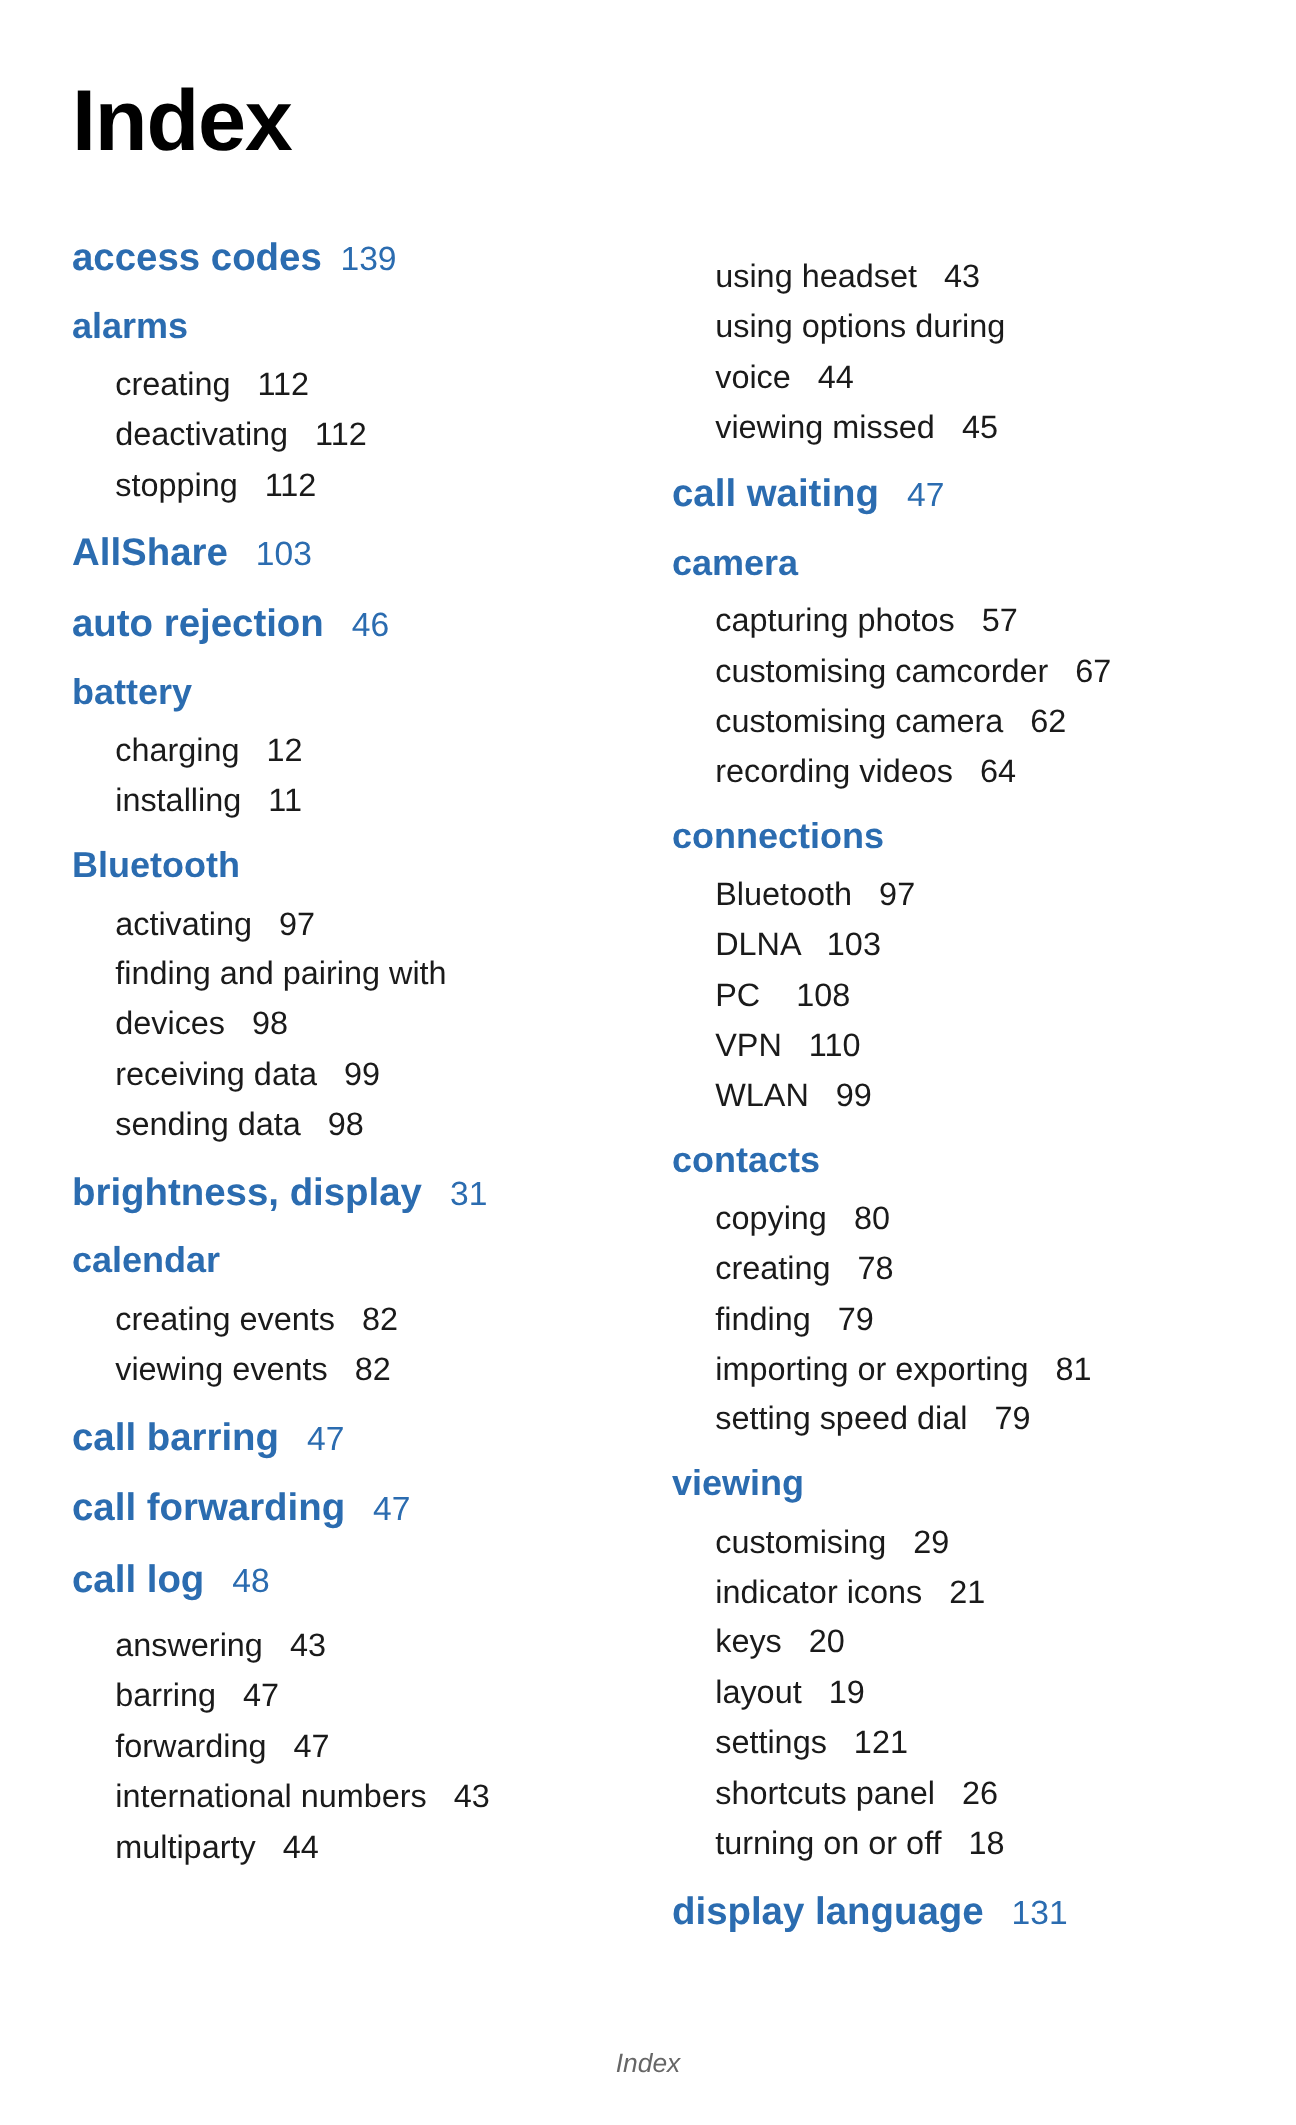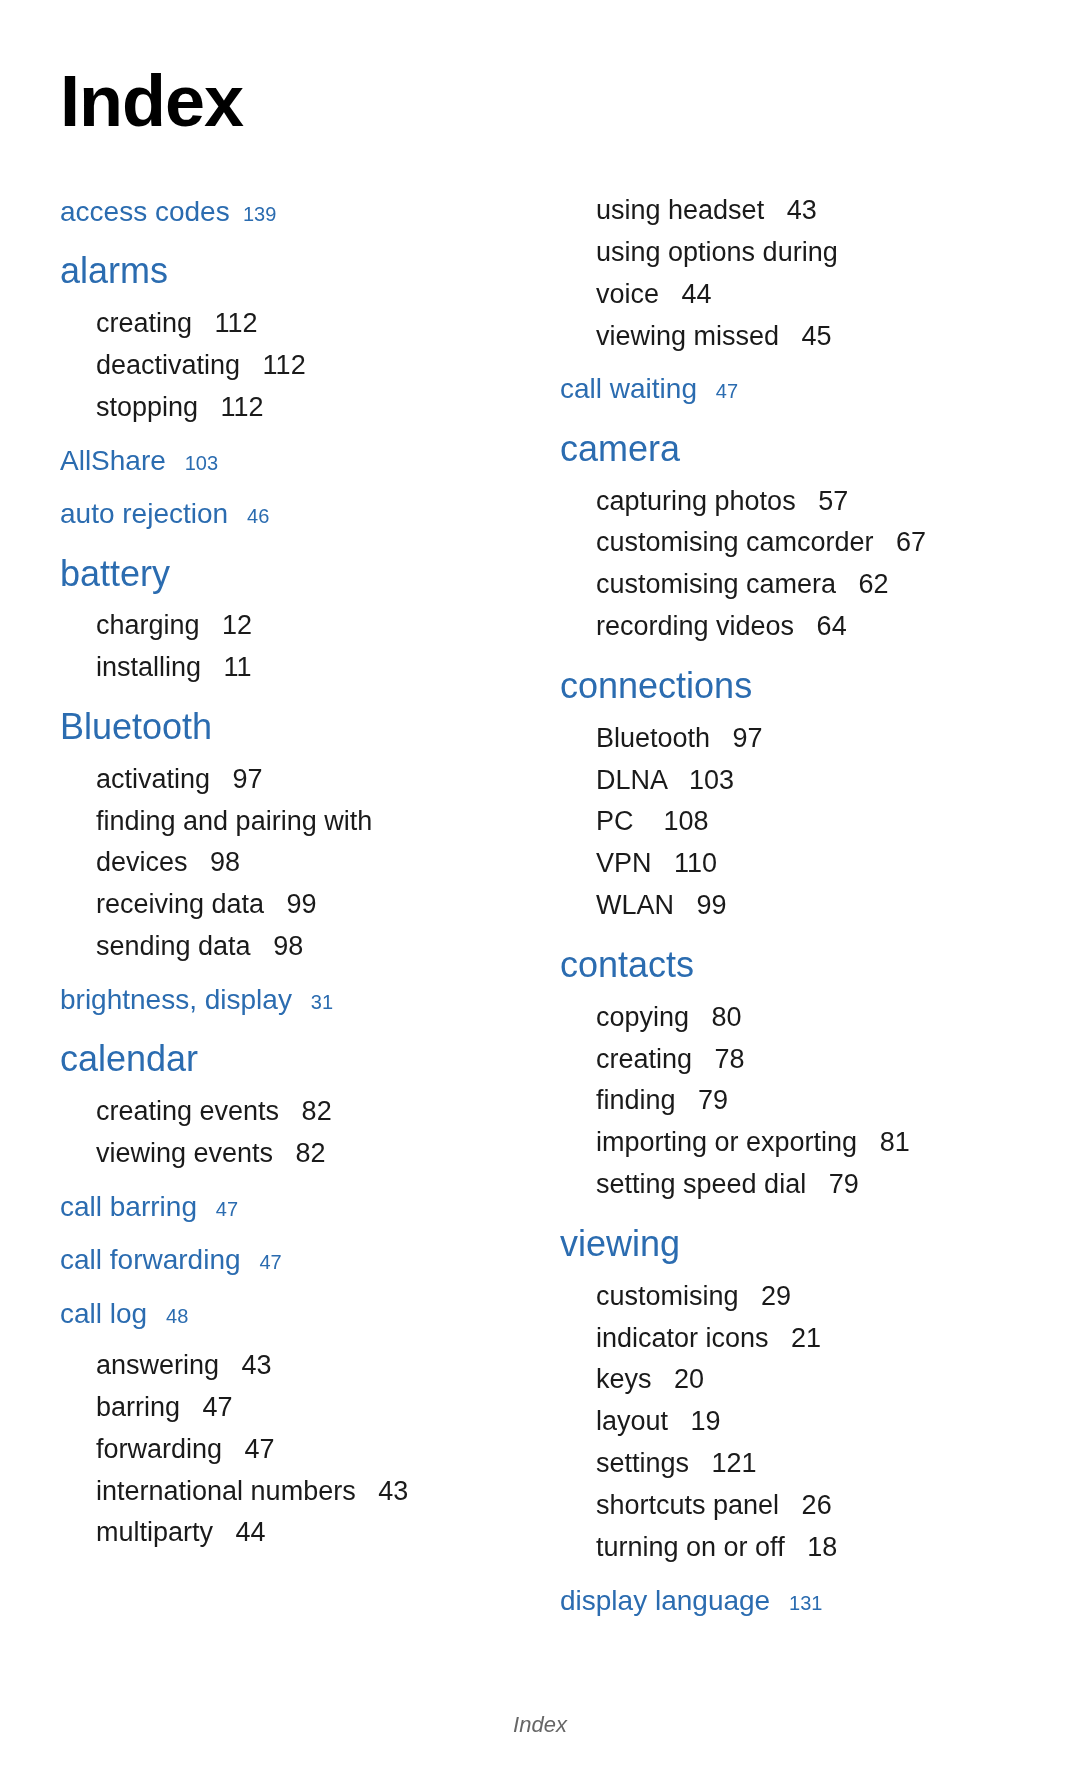--- a/index.html
+++ b/index.html
@@ -20,38 +20,38 @@
     }
     .index-columns {
       display: flex;
       gap: 0;
       align-items: flex-start;
     }
     .col {
       flex: 1;
       padding-right: 40px;
     }
-    .col:last-child { padding-right: 0; }
+    .col:last-child { padding-right: 0; margin-top: 20px; }
     .entry {
       margin-bottom: 4px;
       font-size: 28px;
       line-height: 1.55;
     }
     .entry-link {
       color: #2b6cb0;
-      font-size: 28px;
-      font-weight: 400;
+      font-size: 32px;
+      font-weight: 700;
     }
     .entry-link.bold-heading {
-      font-size: 36px;
-      font-weight: 400;
+      font-size: 30px;
+      font-weight: 700;
     }
     .entry-number {
       color: #2b6cb0;
-      font-size: 20px;
+      font-size: 28px;
     }
     .sub-entry {
       padding-left: 36px;
       font-size: 27px;
       color: #1a1a1a;
       line-height: 1.55;
     }
     .section-block {
       margin-bottom: 10px;
     }

